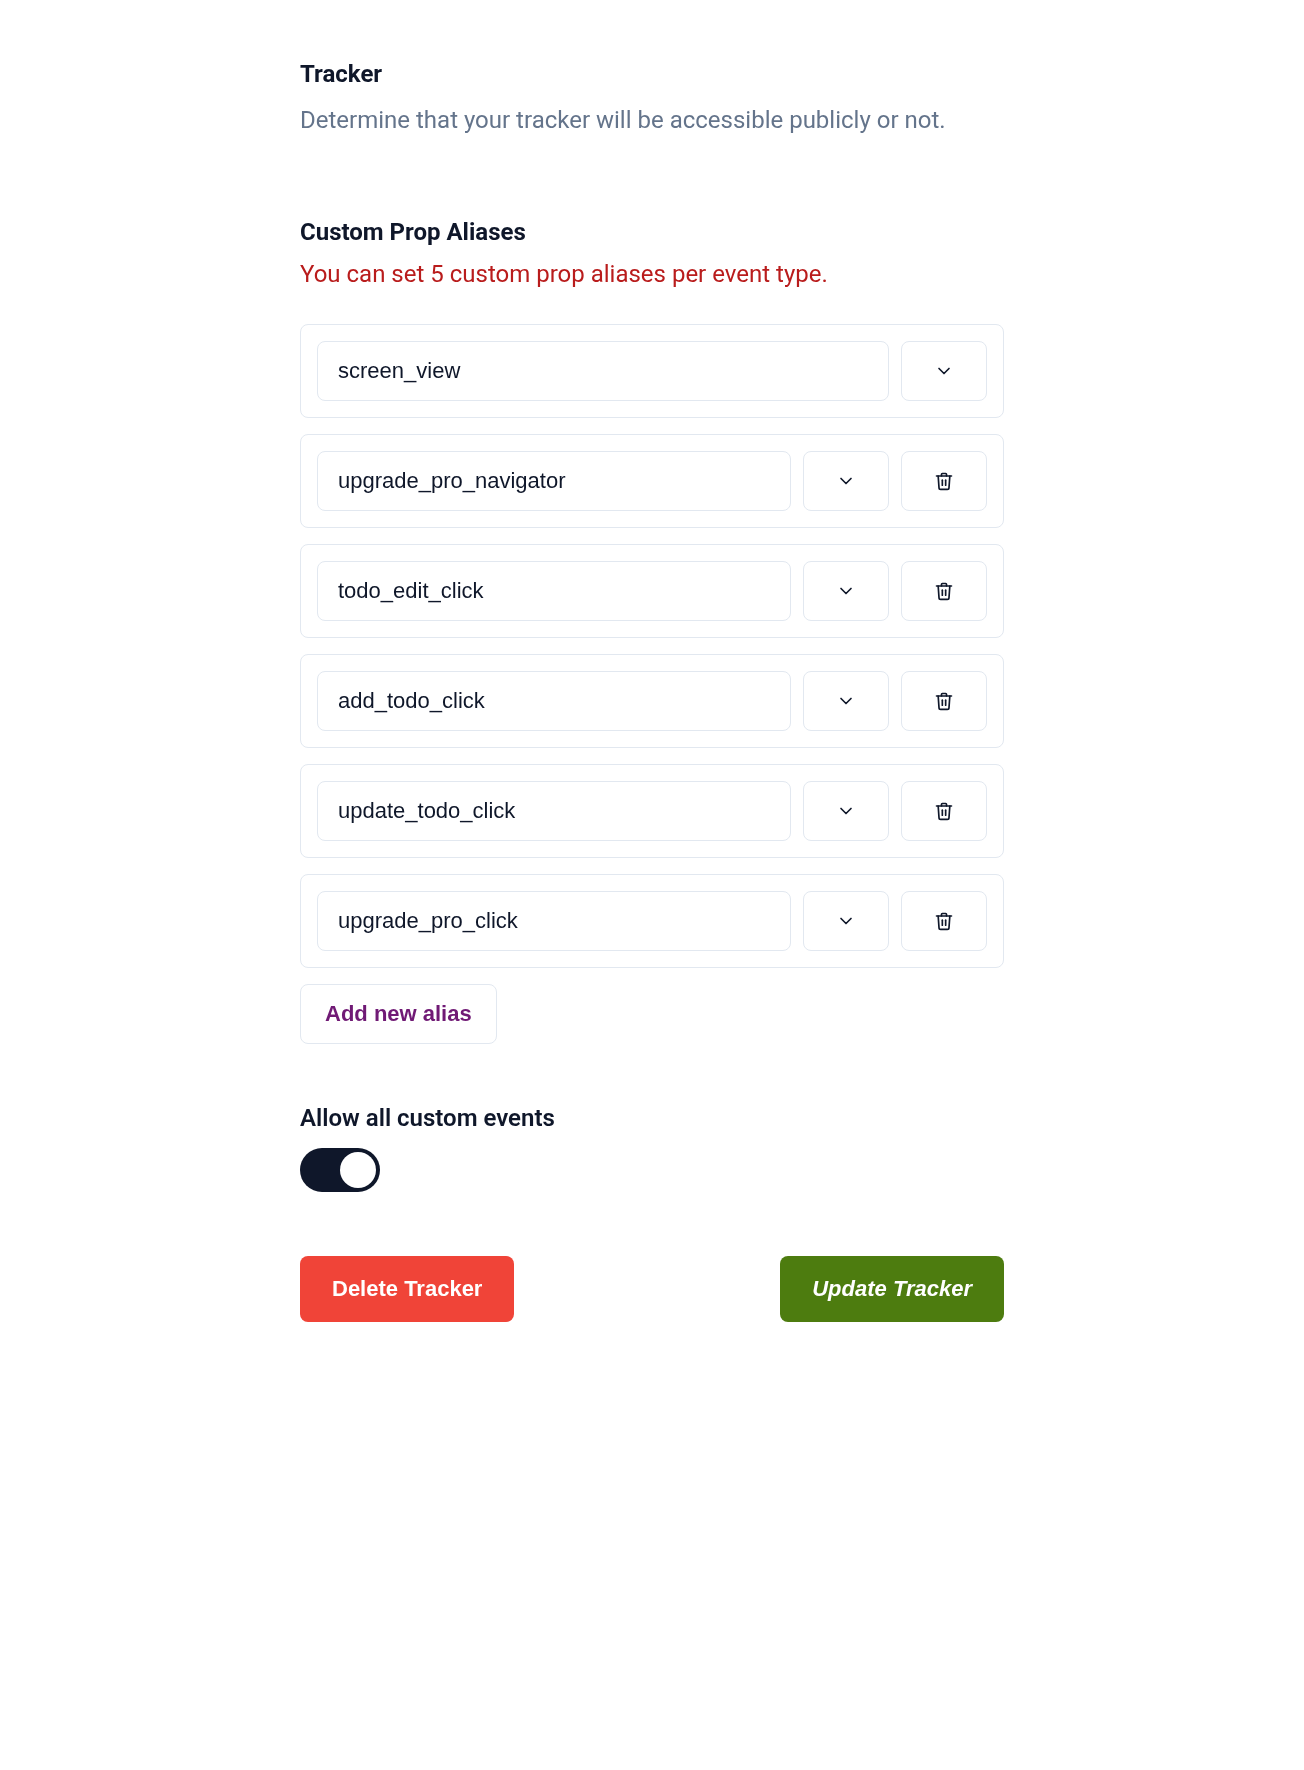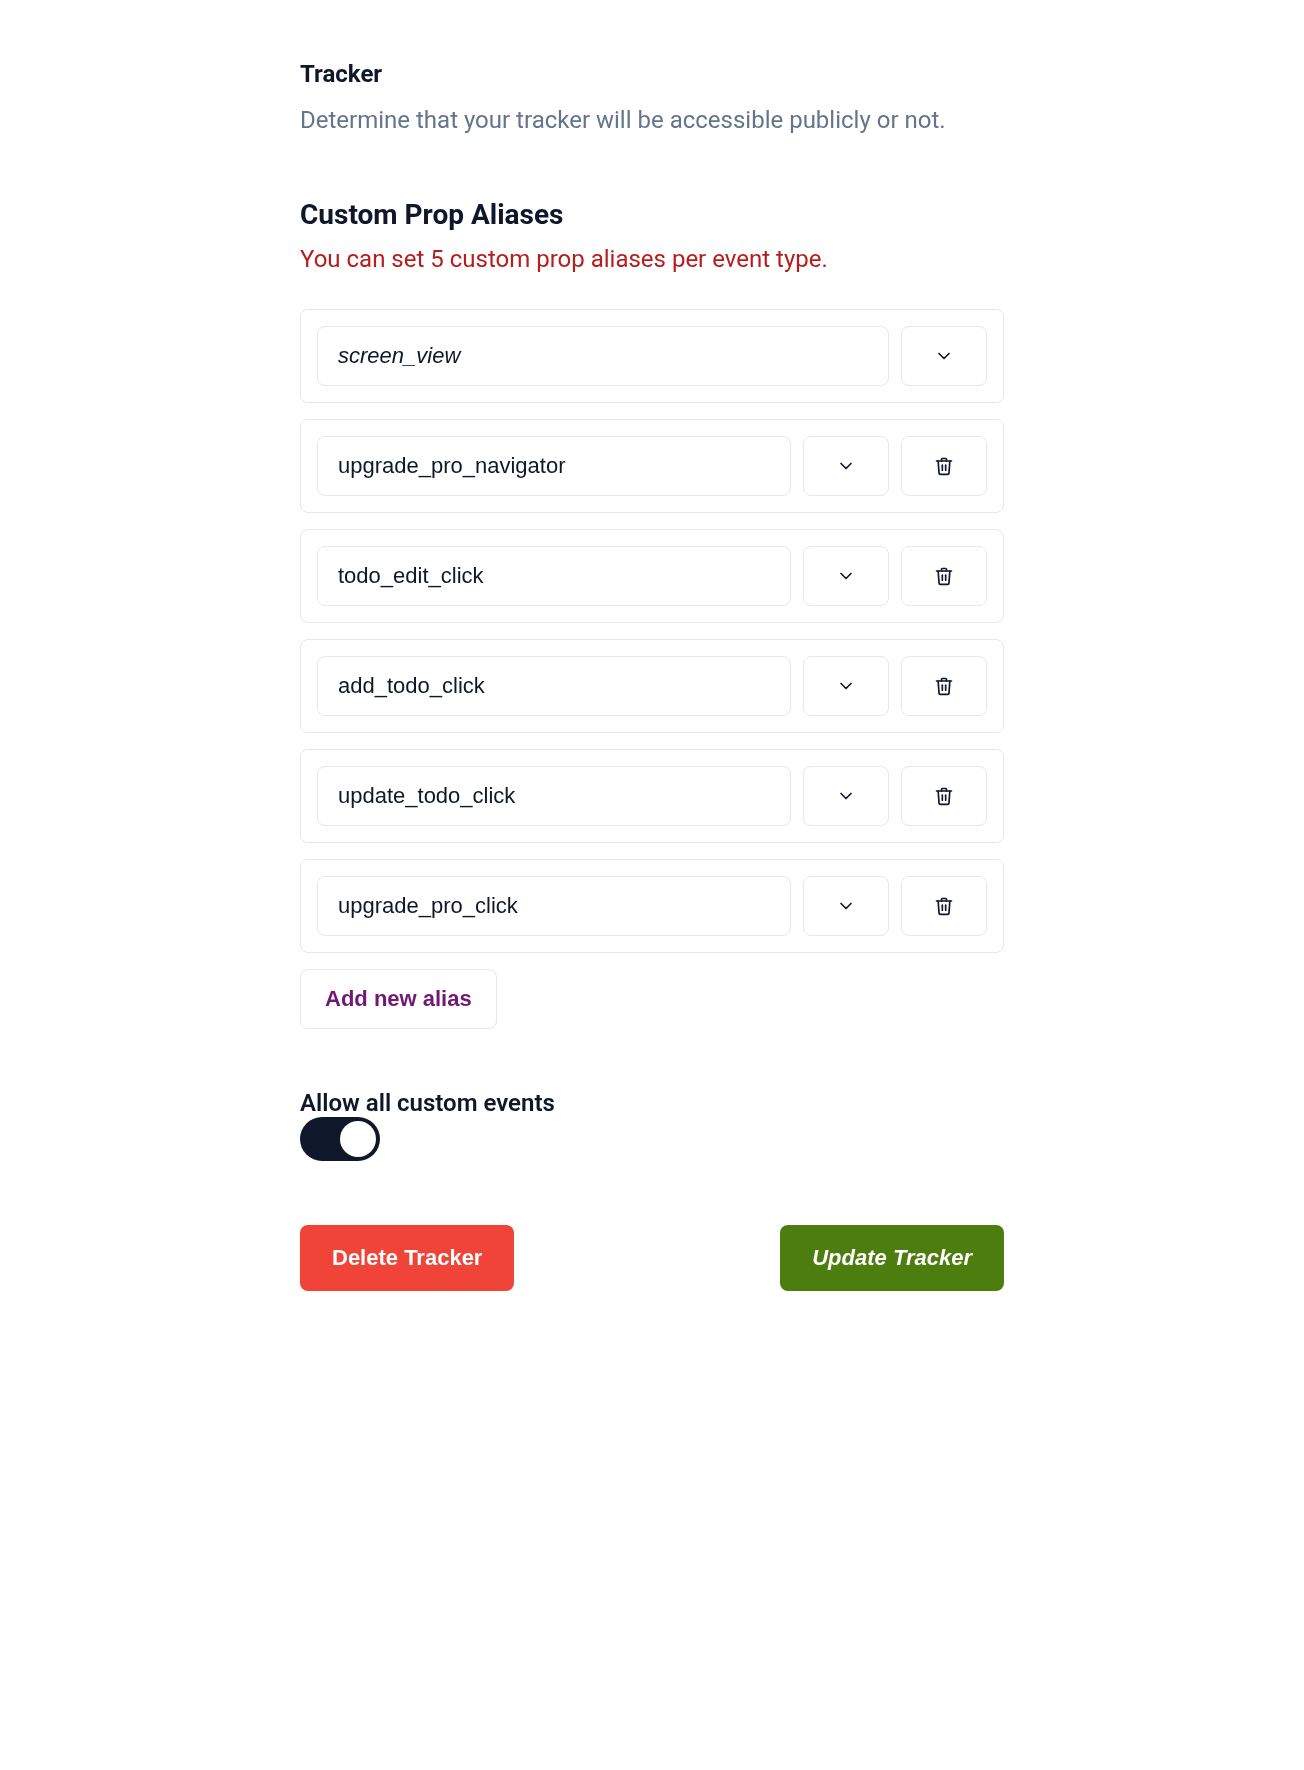--- a/index.html
+++ b/index.html
@@ -56,24 +56,24 @@
     }
     
     .help-text {
       font-size: 24px;
       color: #64748b;
       margin-top: 14px;
       line-height: 1.4;
     }
     
     .section-heading {
-      font-size: 28px;
+      font-size: 24px;
       font-weight: 700;
       color: #0f172a;
-      margin-top: 60px;
+      margin-top: 80px;
       margin-bottom: 10px;
     }
     
     .section-description {
       font-size: 24px;
       color: #b91c1c;
       margin-bottom: 32px;
       line-height: 1.5;
     }
     
@@ -93,21 +93,20 @@
       font-size: 22px;
       color: #0f172a;
       background: #ffffff;
       border: 1px solid #e2e8f0;
       border-radius: 8px;
       outline: none;
     }
     
     .alias-input-wide {
       flex: 1;
-      font-style: italic;
     }
     
     .icon-button {
       width: 86px;
       display: flex;
       align-items: center;
       justify-content: center;
       background: #ffffff;
       border: 1px solid #e2e8f0;
       border-radius: 8px;
@@ -126,20 +125,21 @@
     }
     
     .toggle-section {
       margin-top: 60px;
     }
     
     .toggle-label {
       font-size: 24px;
       font-weight: 600;
       color: #0f172a;
+      margin-bottom: 16px;
     }
     
     .toggle-switch {
       width: 80px;
       height: 44px;
       background: #0f172a;
       border-radius: 22px;
       position: relative;
       cursor: pointer;
       border: none;

